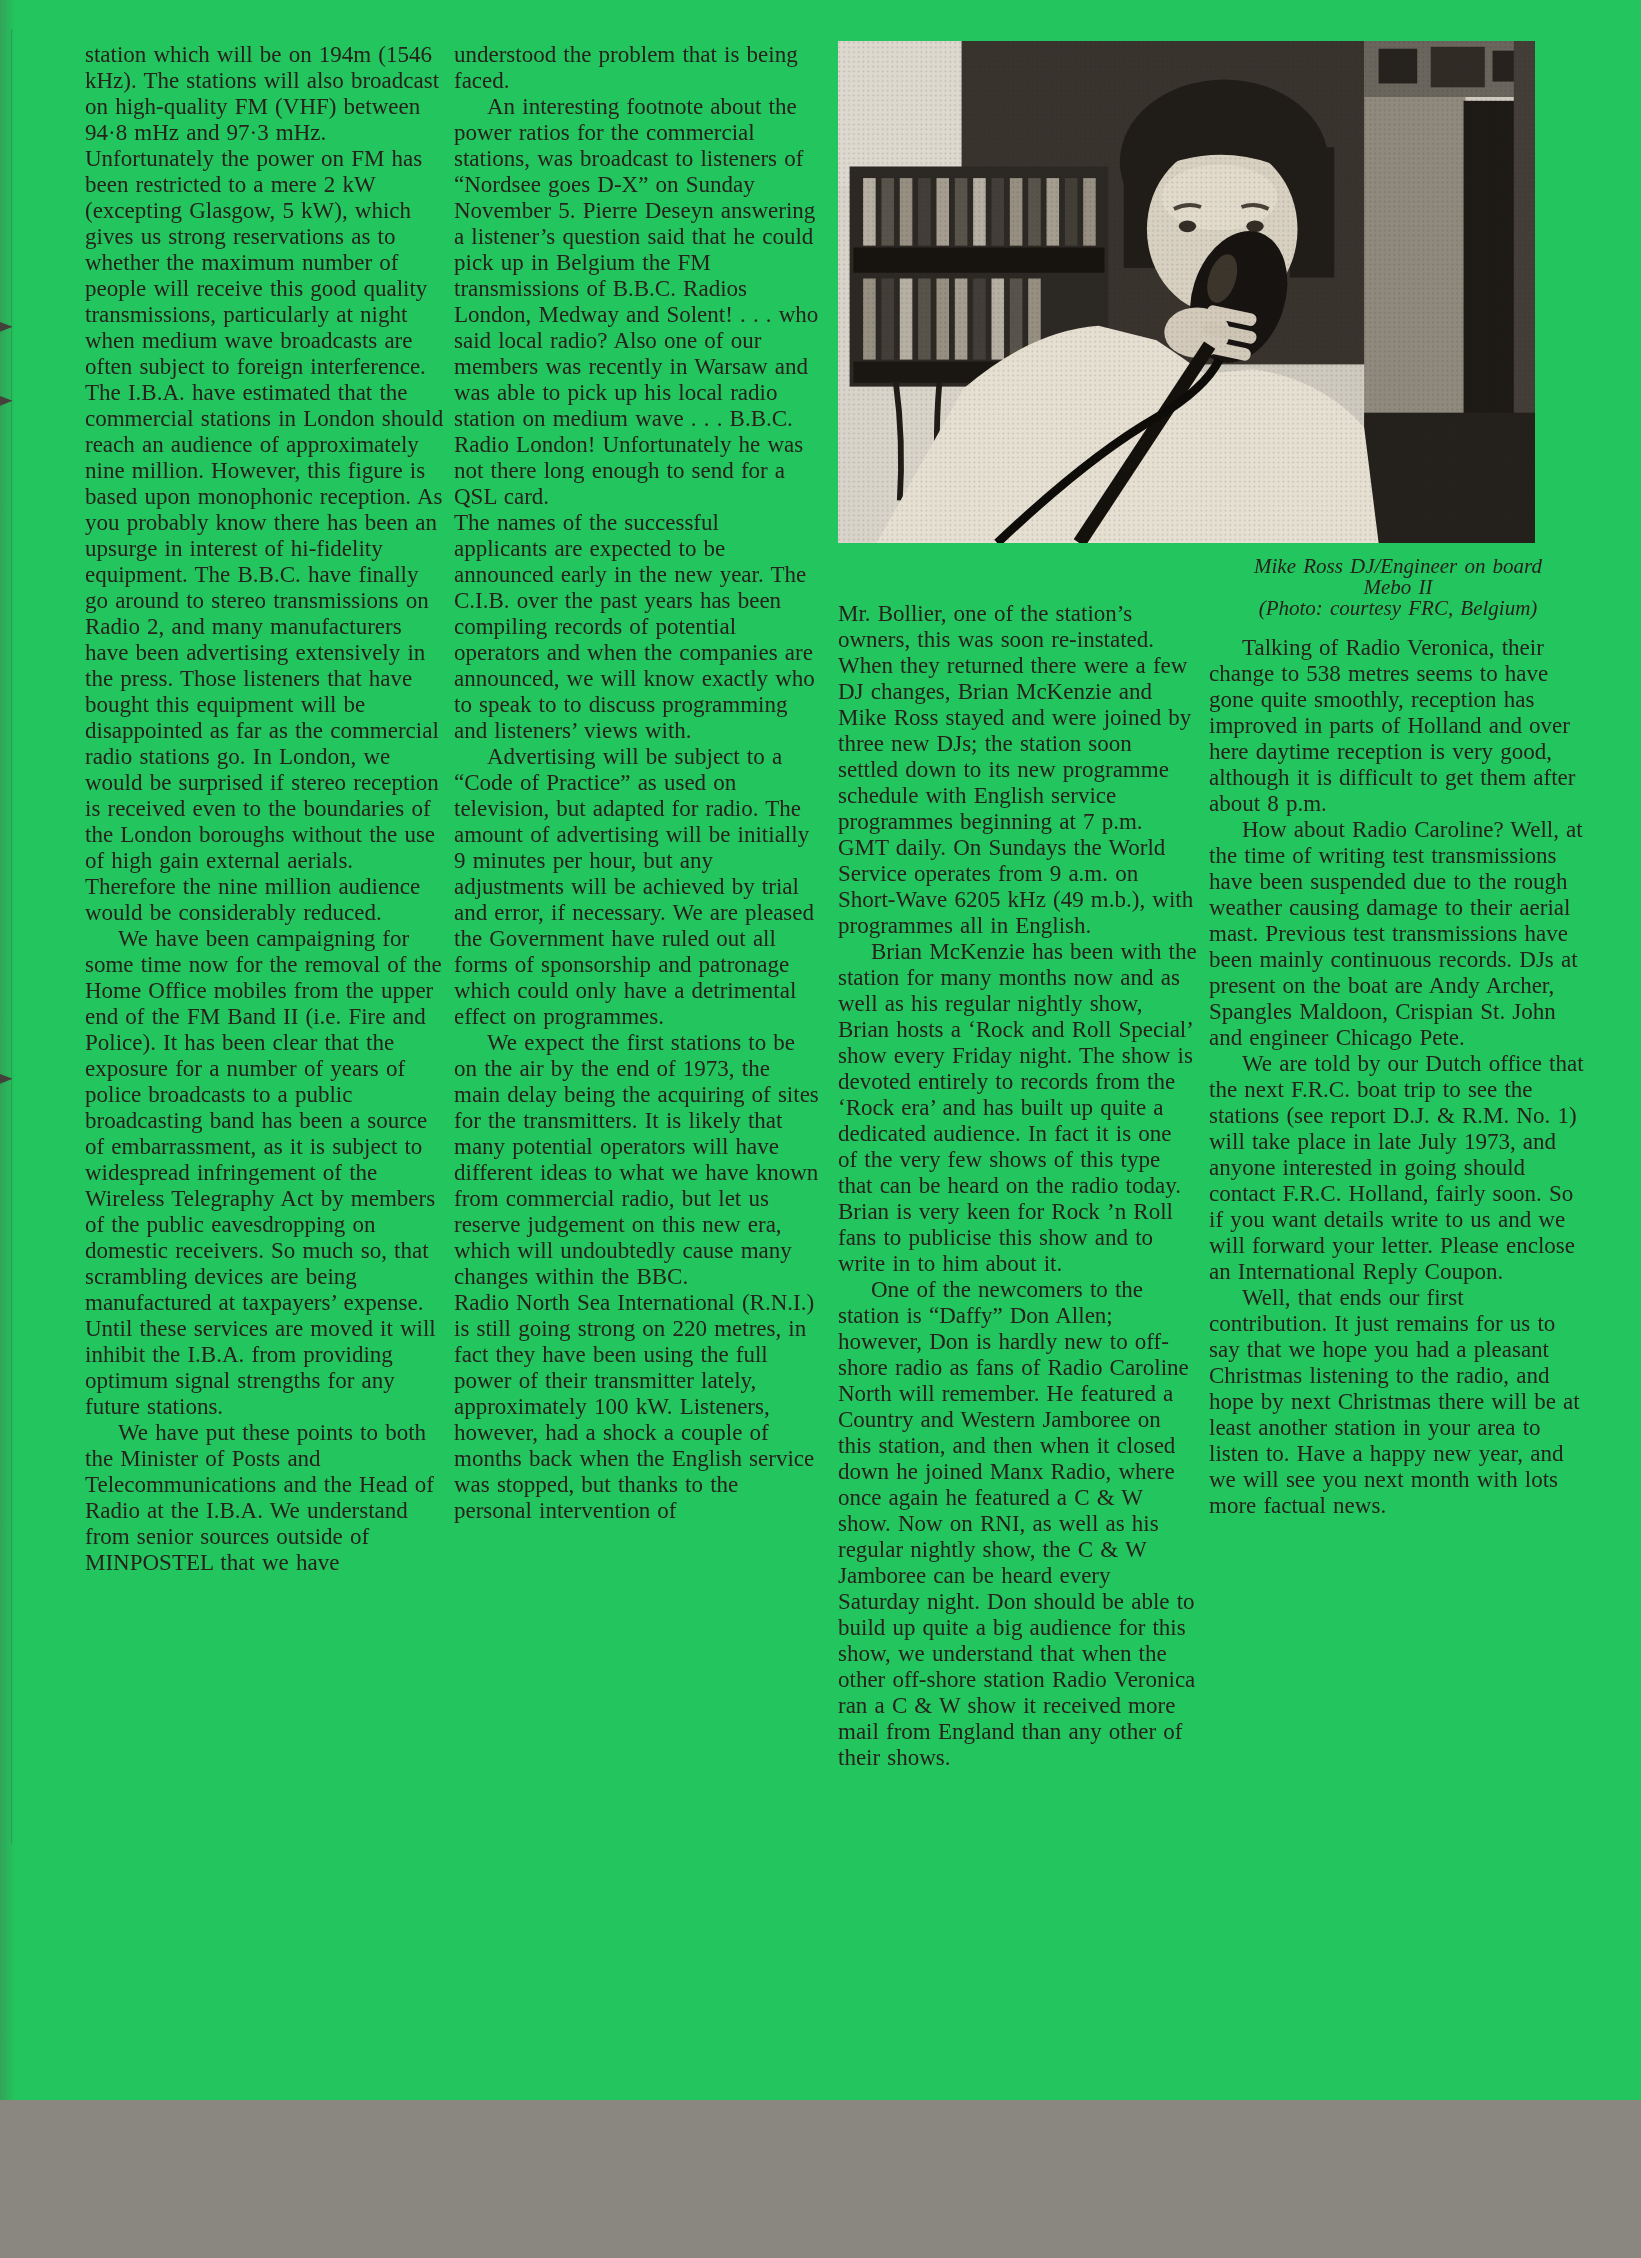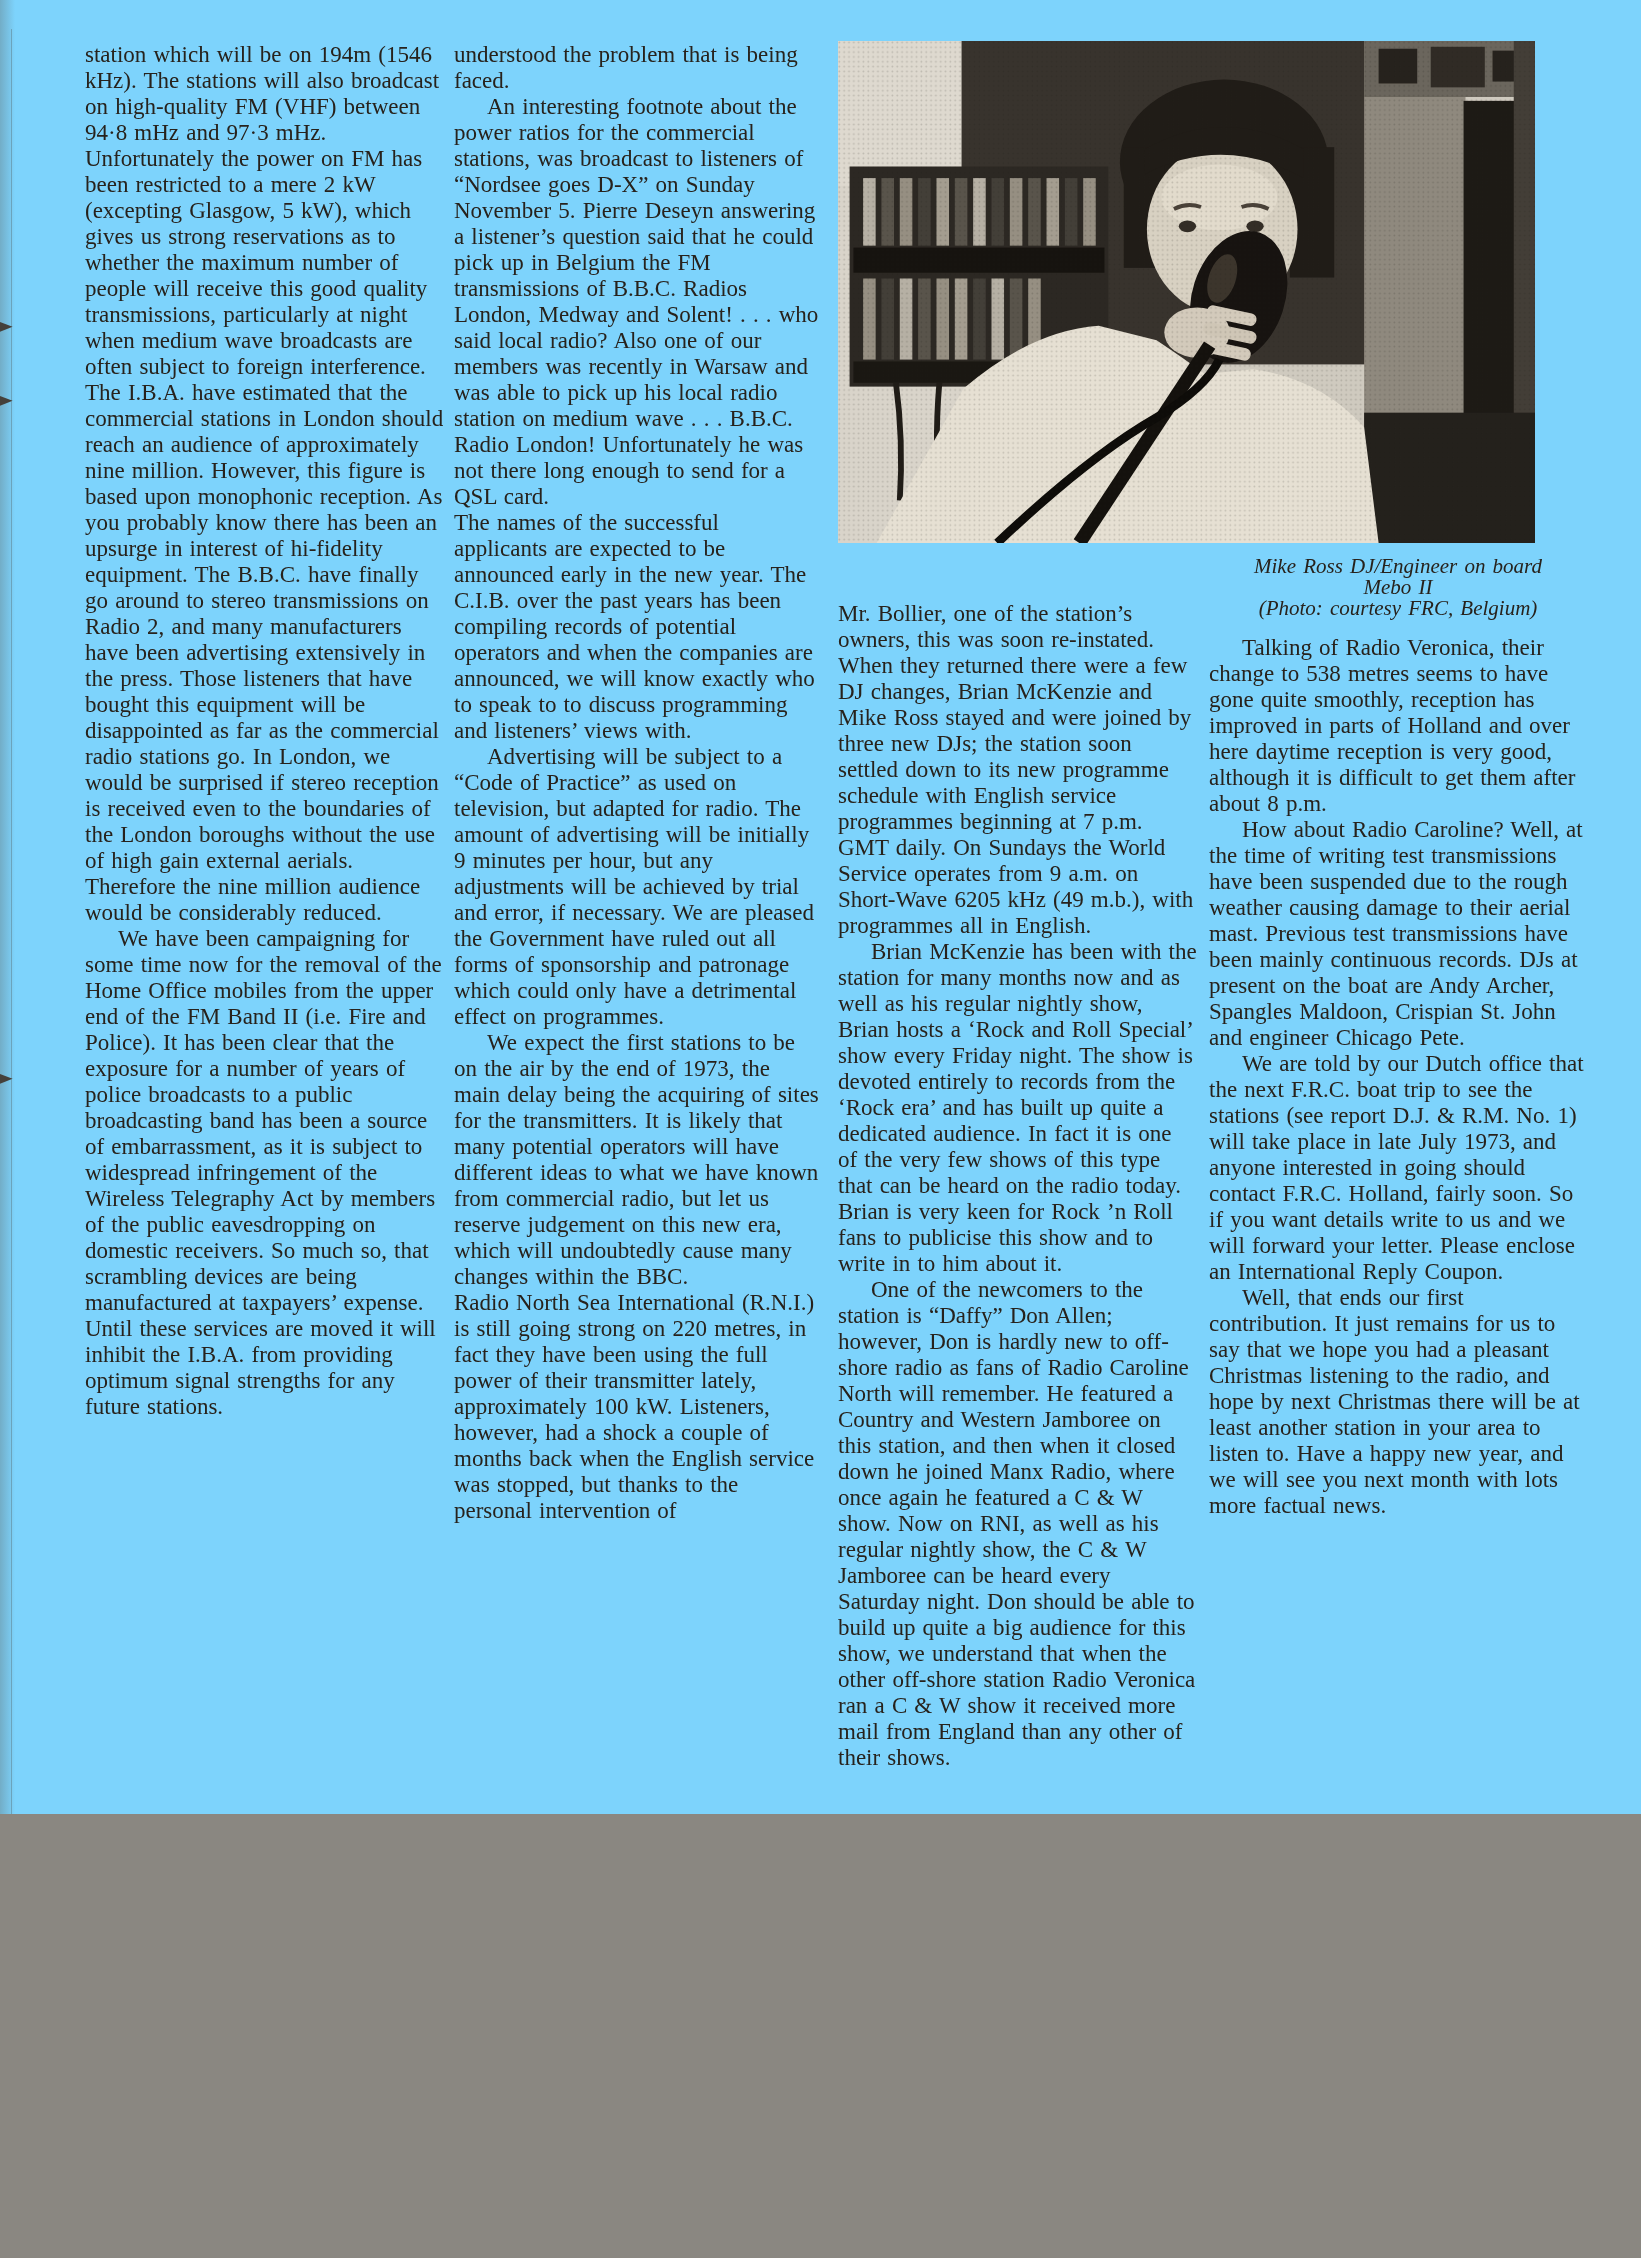--- a/index.html
+++ b/index.html
@@ -1,19 +1,19 @@
 <!DOCTYPE html>
 <html><head>
 <meta charset="utf-8">
 <style>
   html,body{margin:0;padding:0;background:#8a8781;}
   .page{
     position:relative;
-    width:1641px;height:1814px;
-    background:#7dd3fc;
+    width:1641px;height:2100px;
+    background:#22c55e;
     overflow:hidden;
     font-family:"Liberation Serif", serif;
   }
   .page-edge-shade{
     position:absolute;left:0;top:0;width:15.4px;height:2258px;
     background:linear-gradient(to right, rgba(90,85,75,.30), rgba(90,85,75,0));
     pointer-events:none;
   }
   .fold-line{
     position:absolute;left:10.6px;top:29px;width:1px;height:1815px;
@@ -152,20 +152,21 @@
       <path d="M250,520 L385,315" stroke="#14110d" stroke-width="14" fill="none"></path>
       <path d="M165,520 Q260,430 330,390 Q380,360 395,330" stroke="#0e0c09" stroke-width="9" fill="none"></path>
       <rect x="0" y="0" width="722" height="520" fill="url(#ht)"></rect>
     </svg>
   </div>
 
   <div class="col" style="left:85px;top:42px;width:359px;">
     <p>station which will be on 194m (1546 kHz). The stations will also broadcast on high-quality FM (VHF) between 94·8 mHz and 97·3 mHz. Unfortunately the power on FM has been restricted to a mere 2 kW (excepting Glasgow, 5 kW), which gives us strong reservations as to whether the maximum number of people will receive this good quality transmissions, particularly at night when medium wave broadcasts are often subject to foreign interference.</p>
     <p>The I.B.A. have estimated that the commercial stations in London should reach an audience of approximately nine million. However, this figure is based upon monophonic reception. As you probably know there has been an upsurge in interest of hi-fidelity equipment. The B.B.C. have finally go around to stereo transmissions on Radio 2, and many manufacturers have been advertising extensively in the press. Those listeners that have bought this equipment will be disappointed as far as the commercial radio stations go. In London, we would be surprised if stereo reception is received even to the boundaries of the London boroughs without the use of high gain external aerials. Therefore the nine million audience would be considerably reduced.</p>
     <p class="indent">We have been campaigning for some time now for the removal of the Home Office mobiles from the upper end of the FM Band II (i.e. Fire and Police). It has been clear that the exposure for a number of years of police broadcasts to a public broadcasting band has been a source of embarrassment, as it is subject to widespread infringement of the Wireless Telegraphy Act by members of the public eavesdropping on domestic receivers. So much so, that scrambling devices are being manufactured at taxpayers’ expense. Until these services are moved it will inhibit the I.B.A. from providing optimum signal strengths for any future stations.</p>
+    <p class="indent">We have put these points to both the Minister of Posts and Telecommunications and the Head of Radio at the I.B.A. We understand from senior sources outside of MINPOSTEL that we have</p>
   </div>
 
   <div class="col" style="left:454px;top:42px;width:365px;">
     <p>understood the problem that is being faced.</p>
     <p class="indent">An interesting footnote about the power ratios for the commercial stations, was broadcast to listeners of “Nordsee goes D-X” on Sunday November 5. Pierre Deseyn answering a listener’s question said that he could pick up in Belgium the FM transmissions of B.B.C. Radios London, Medway and Solent! . . . who said local radio? Also one of our members was recently in Warsaw and was able to pick up his local radio station on medium wave . . . B.B.C. Radio London! Unfortunately he was not there long enough to send for a QSL card.</p>
     <p>The names of the successful applicants are expected to be announced early in the new year. The C.I.B. over the past years has been compiling records of potential operators and when the companies are announced, we will know exactly who to speak to to discuss programming and listeners’ views with.</p>
     <p class="indent">Advertising will be subject to a “Code of Practice” as used on television, but adapted for radio. The amount of advertising will be initially 9 minutes per hour, but any adjustments will be achieved by trial and error, if necessary. We are pleased the Government have ruled out all forms of sponsorship and patronage which could only have a detrimental effect on programmes.</p>
     <p class="indent">We expect the first stations to be on the air by the end of 1973, the main delay being the acquiring of sites for the transmitters. It is likely that many potential operators will have different ideas to what we have known from commercial radio, but let us reserve judgement on this new era, which will undoubtedly cause many changes within the BBC.</p>
     <p>Radio North Sea International (R.N.I.) is still going strong on 220 metres, in fact they have been using the full power of their transmitter lately, approximately 100 kW. Listeners, however, had a shock a couple of months back when the English service was stopped, but thanks to the personal intervention of</p>
   </div>

